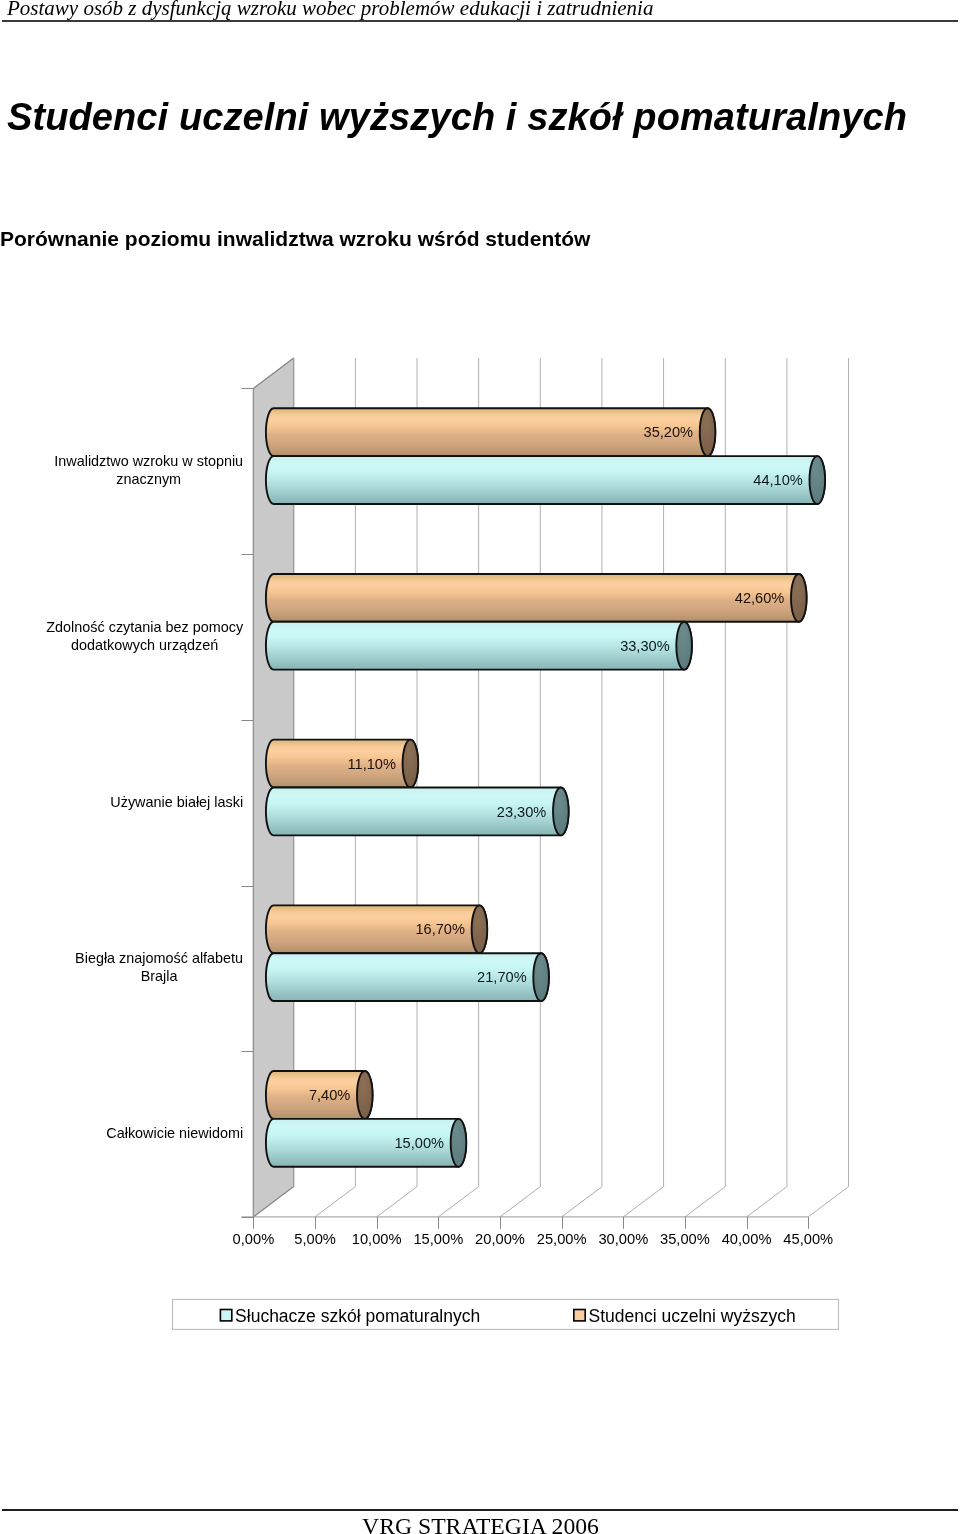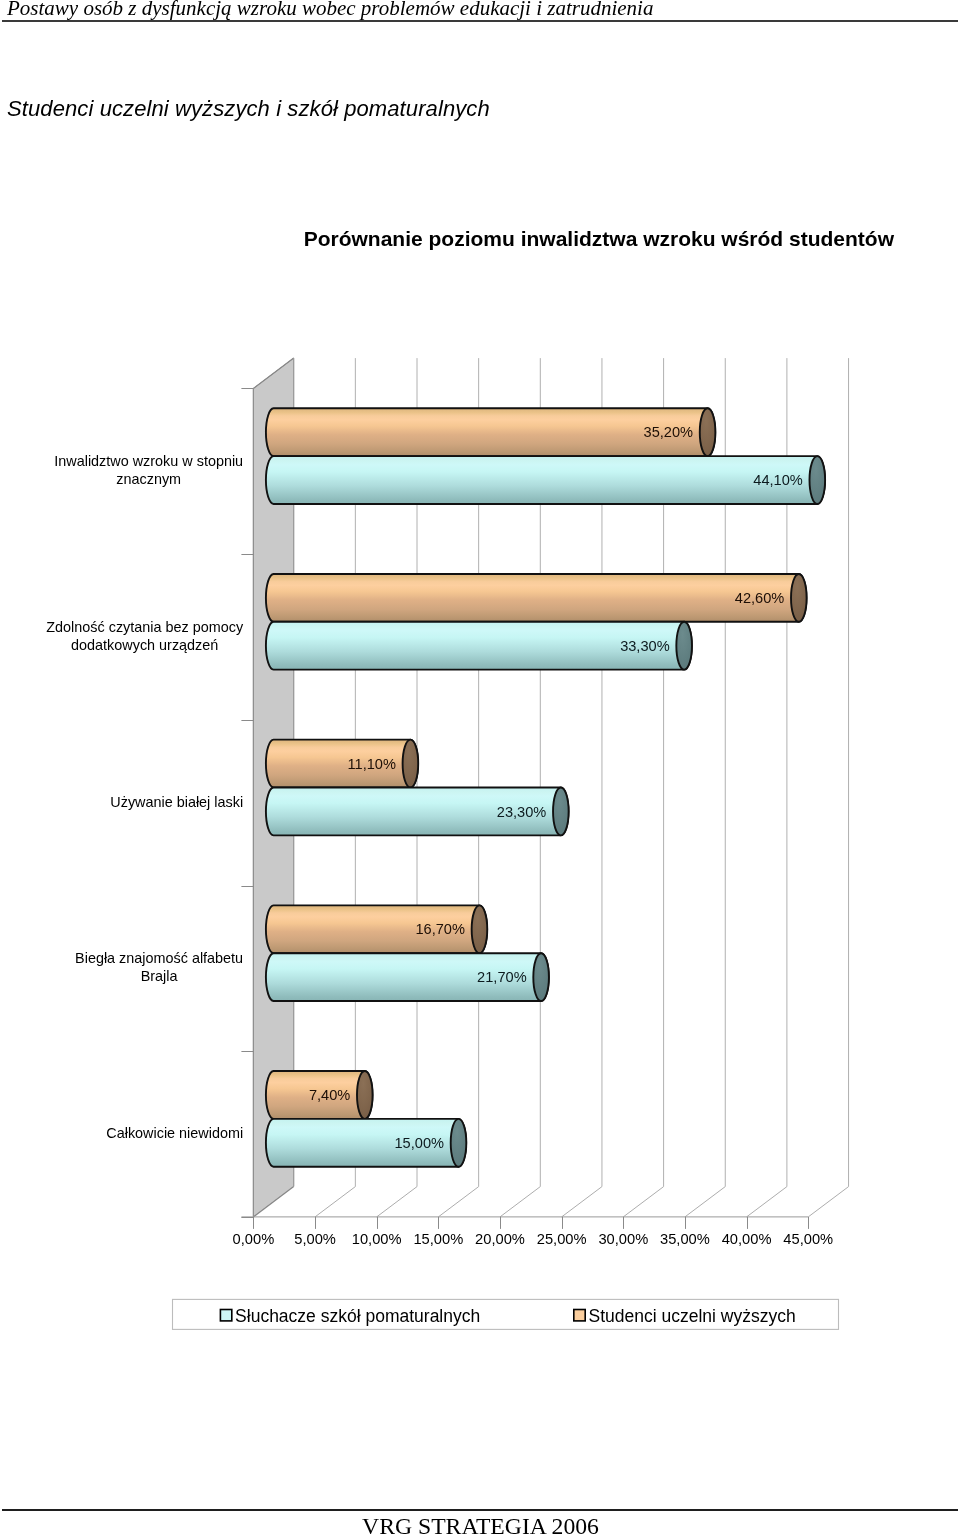--- a/index.html
+++ b/index.html
@@ -11,27 +11,27 @@
 
   
   #running-header{position:absolute;left:0;top:0;width:960px;height:22px;padding-left:42px;}
   #running-title{position:absolute;left:7px;top:-2px;font-family:"Liberation Serif",serif;
        font-style:italic;font-size:21px;line-height:20px;white-space:nowrap;color:#000;}
   #page-number{position:absolute;right:4.5px;top:0.3px;font-family:"Liberation Serif",serif;
        font-size:18px;line-height:18px;color:#000;}
   #header-rule{position:absolute;left:2px;top:19.9px;width:956px;height:1.7px;background:#3a3a3a;}
 
   
-  #section-title{position:absolute;left:7px;top:96px;font-size:22px;font-weight:normal;
+  #section-title{position:absolute;left:7px;top:96px;font-size:38px;font-weight:bold;
        font-style:italic;letter-spacing:0.1px;white-space:nowrap;}
 
   
   #chart{position:absolute;left:0;top:0;width:960px;height:1420px;}
   #chart-svg text{-webkit-font-smoothing:antialiased;}
-  #chart-title{position:absolute;left:0;top:226px;width:894px;text-align:right;
+  #chart-title{position:absolute;left:0;top:226px;width:894px;text-align:left;
        font-size:21px;font-weight:bold;line-height:26.5px;}
 
   
   #footer-rule{position:absolute;left:2px;top:1509px;width:956px;height:2px;background:#1f1f1f;}
   #footer-text{position:absolute;left:0;top:1513.5px;width:961px;text-align:center;
        font-family:"Liberation Serif",serif;font-size:23.7px;line-height:24px;white-space:nowrap;}
   #footer-text .yr{font-size:23.7px;}
 </style>
 </head>
 <body>

